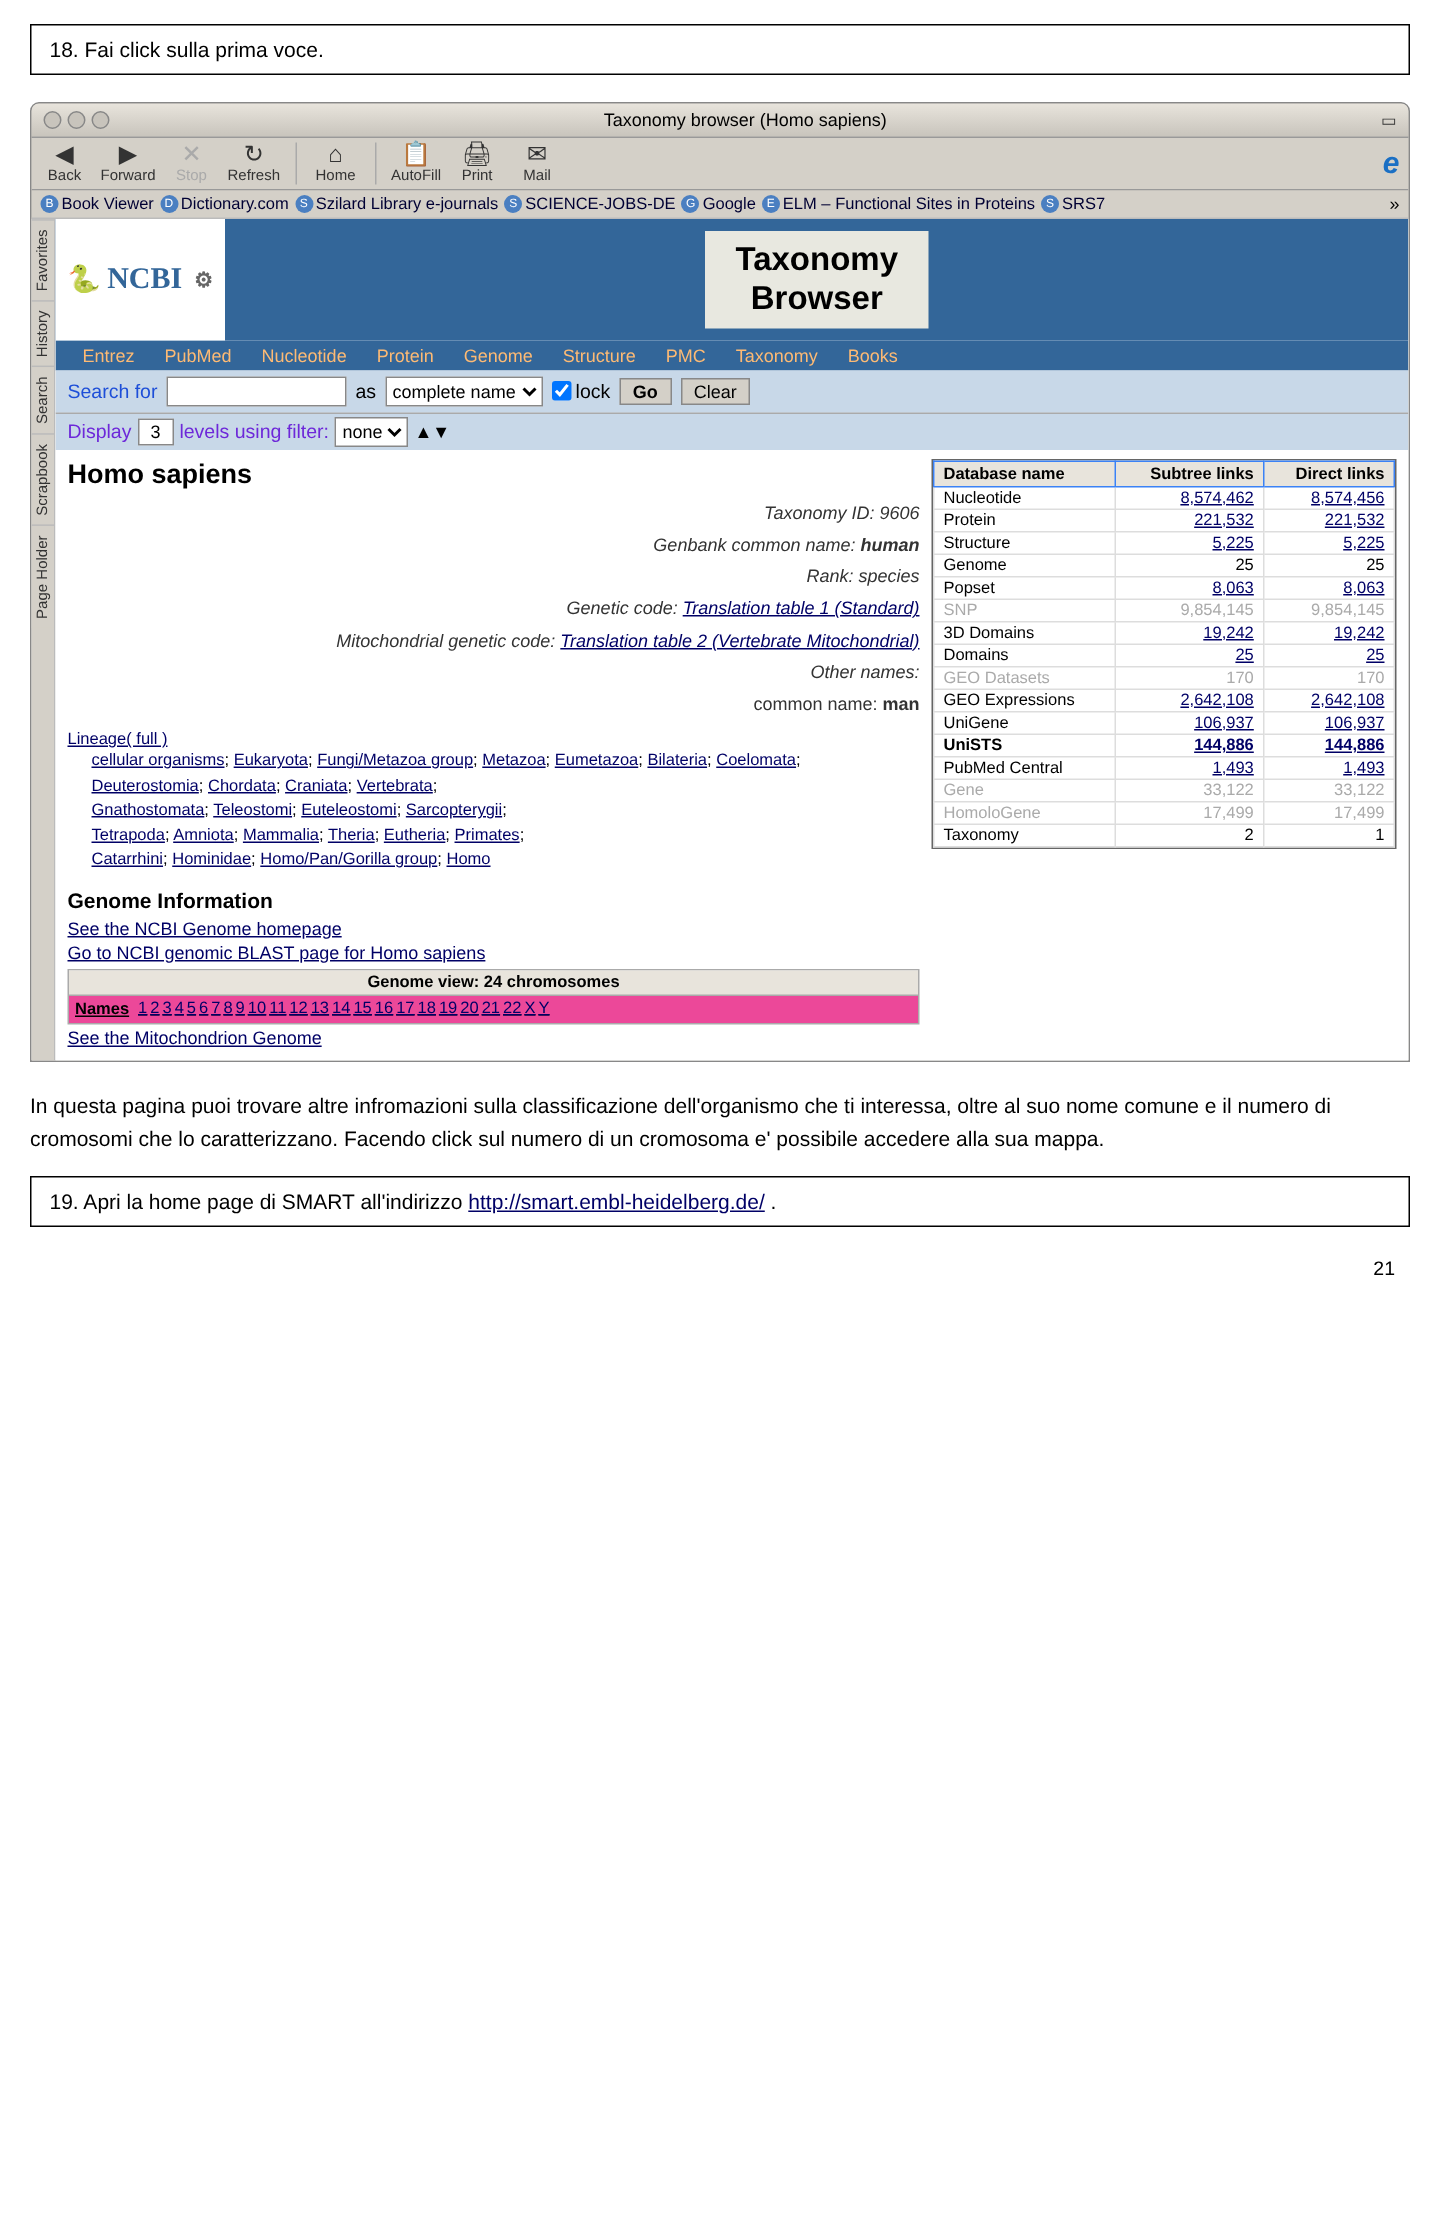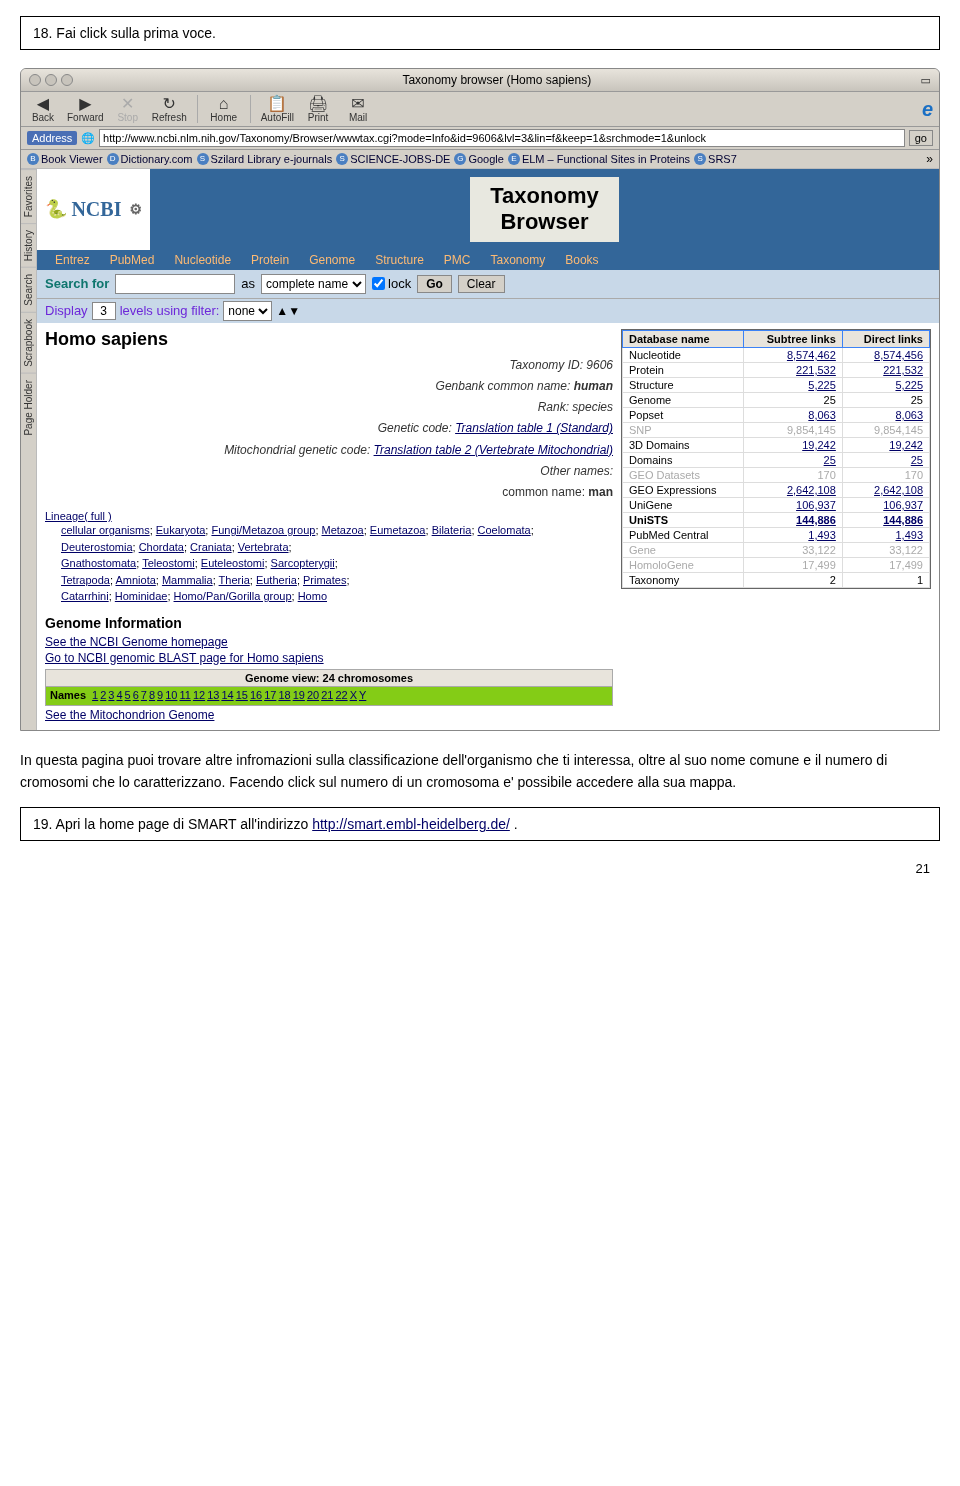--- a/index.html
+++ b/index.html
@@ -270,22 +270,22 @@
       background: #c8d8e8;
       padding: 4px 8px;
       display: flex;
       align-items: center;
       gap: 6px;
       flex-wrap: wrap;
     }
 
     .search-label {
       font-size: 13px;
-      font-weight: bold;
-      color: #0f766e;
+      font-weight: normal;
+      color: #1d4ed8;
     }
 
     .search-input {
       height: 20px;
       width: 120px;
       border: 1px solid #888;
       font-size: 12px;
       padding: 0 3px;
     }
 
@@ -496,24 +496,26 @@
     .genome-view-header {
       background: #e8e4dc;
       text-align: center;
       padding: 2px;
       border-bottom: 1px solid #aaa;
       font-weight: bold;
     }
 
     .genome-view-row {
       display: flex;
+      align-items: center;
       padding: 2px 4px;
-      background: #84cc16;
+      background: #ec4899;
       gap: 2px;
       flex-wrap: wrap;
+      text-decoration: underline;
     }
 
     .genome-view-row .names-label {
       font-weight: bold;
       margin-right: 4px;
     }
 
     .genome-view-row a {
       color: #000066;
       text-decoration: underline;
@@ -615,26 +617,20 @@
         <span>Print</span>
       </div>
       <div class="browser-btn">
         <span class="btn-icon">✉</span>
         <span>Mail</span>
       </div>
       <div style="flex:1"></div>
       <div class="ie-logo">e</div>
     </div>
 
-    <div class="address-bar">
-      <span class="address-label">Address</span>
-      <span style="font-size:11px;color:#000066;">🌐</span>
-      <input class="address-input" type="text" value="http://www.ncbi.nlm.nih.gov/Taxonomy/Browser/wwwtax.cgi?mode=Info&amp;id=9606&amp;lvl=3&amp;lin=f&amp;keep=1&amp;srchmode=1&amp;unlock" style="">
-      <button class="address-go">go</button>
-    </div>
 
     <div class="bookmarks-bar">
       <a class="bookmark-item">
         <span class="bookmark-icon">B</span>
         <span>Book Viewer</span>
       </a>
       <a class="bookmark-item">
         <span class="bookmark-icon">D</span>
         <span>Dictionary.com</span>
       </a>

